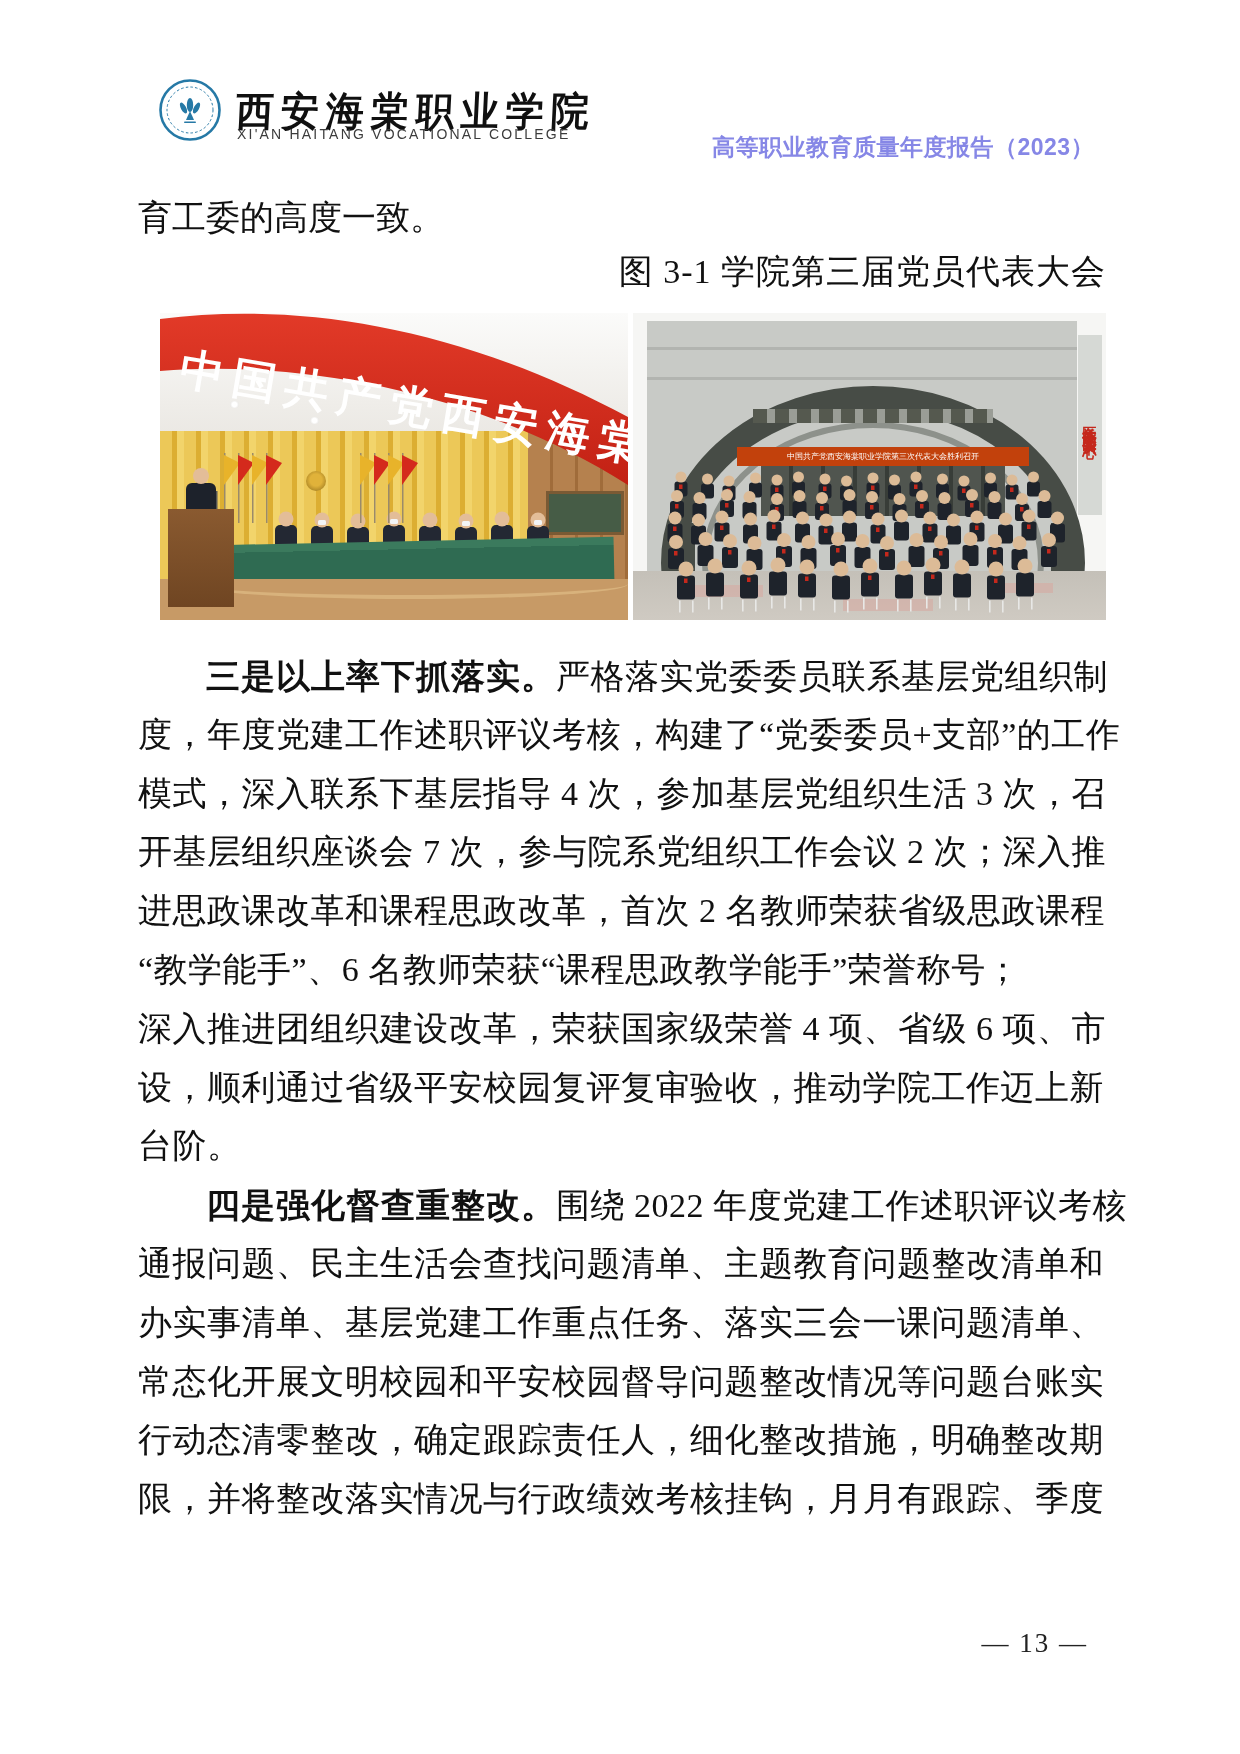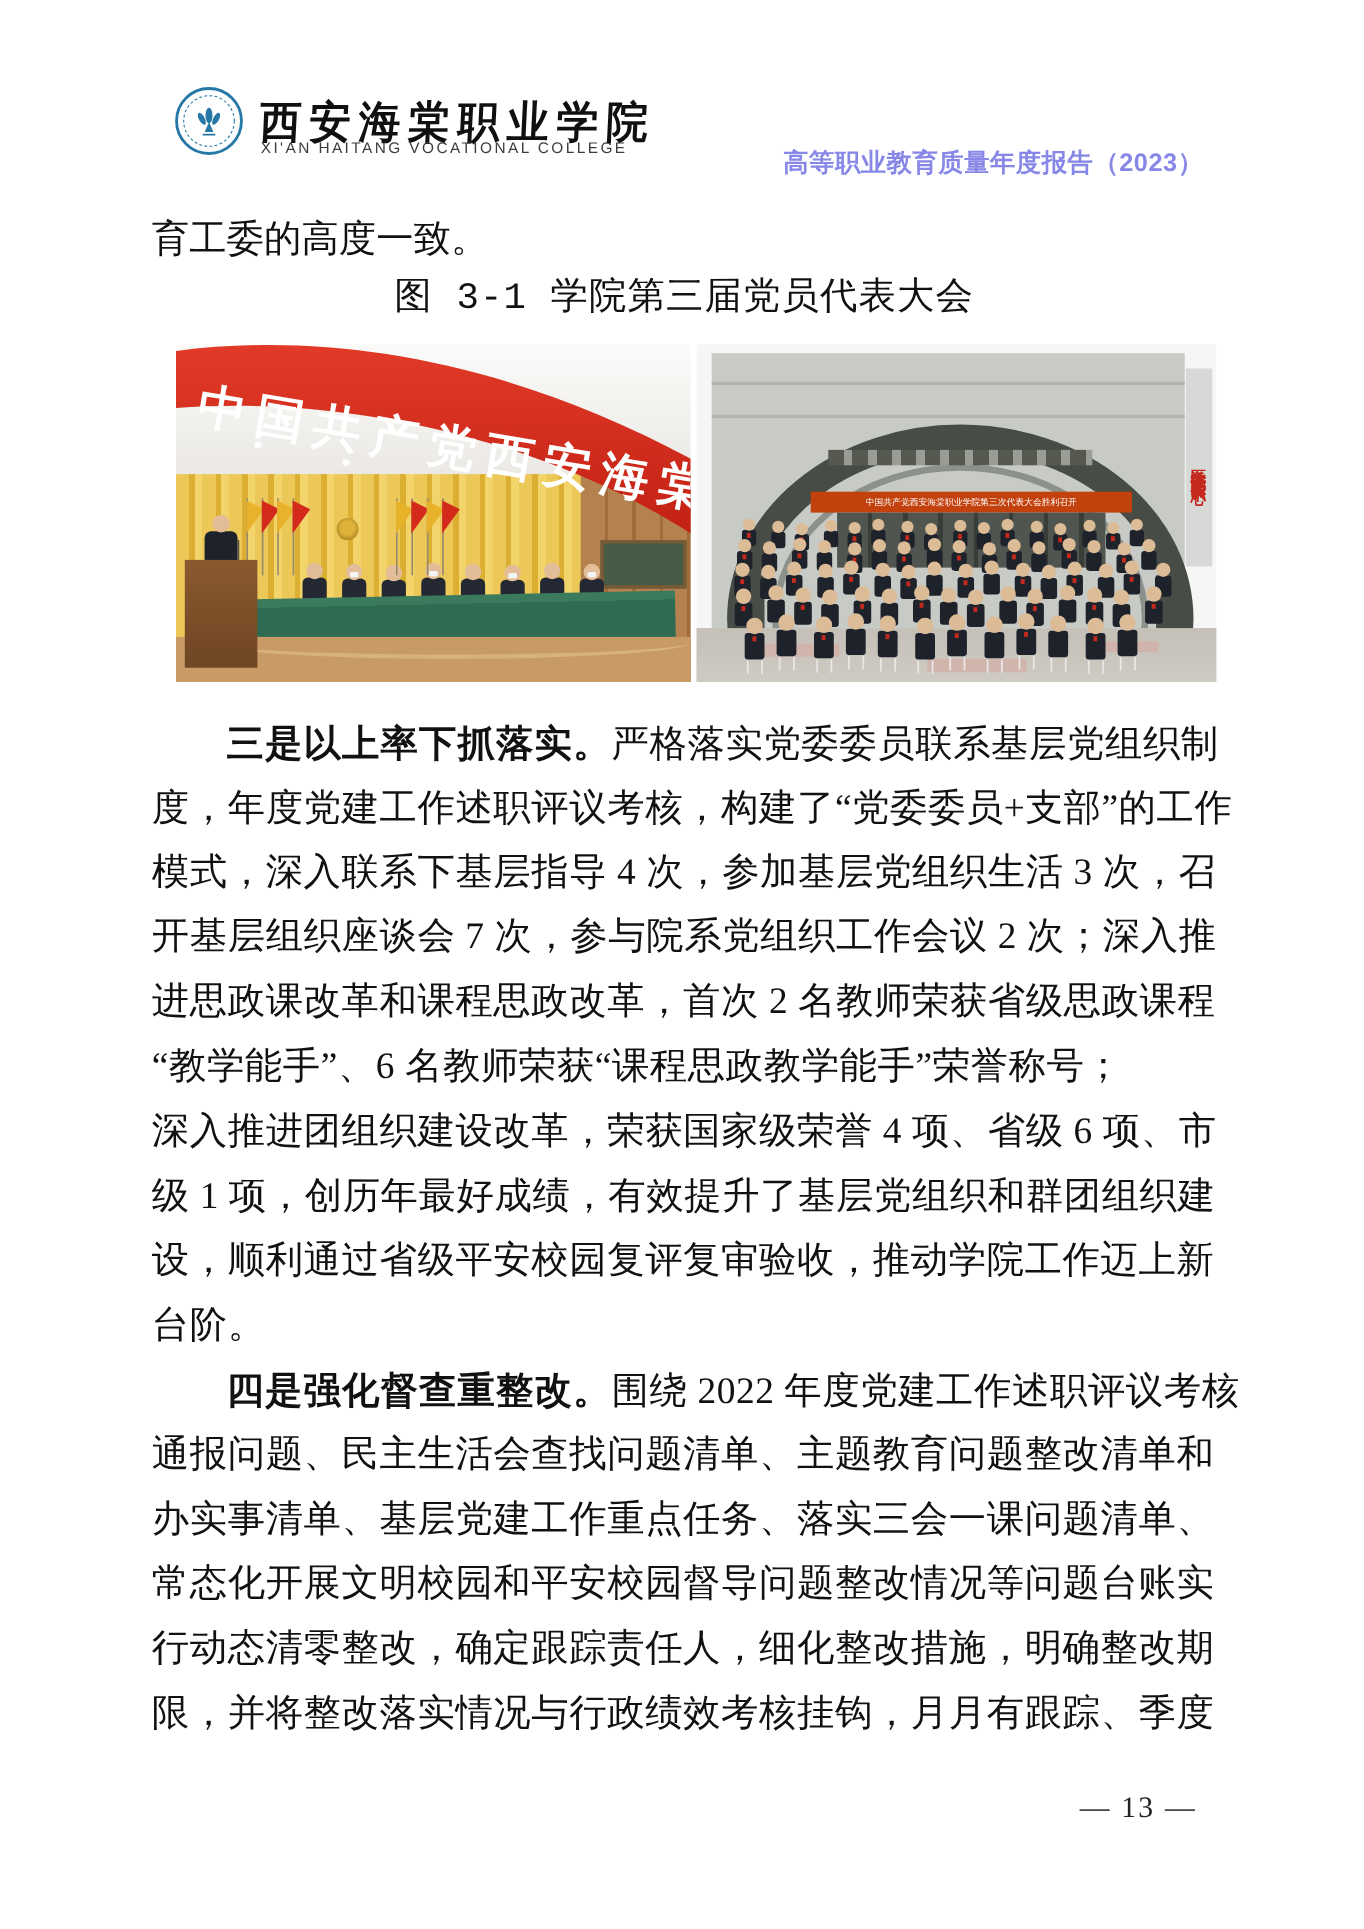--- a/index.html
+++ b/index.html
@@ -26,21 +26,21 @@
     font-size:23px;font-weight:700;color:#8687e6;
     font-family:"Liberation Sans", sans-serif;white-space:nowrap;letter-spacing:0.5px;margin-top:44px;
   }
   
   .intro-line{
     position:absolute;left:138px;top:196px;width:970px;
     font-size:34px;line-height:44px;white-space:nowrap;
   }
   .figure-caption{
     position:absolute;left:138px;top:250px;width:968px;
-    font-size:34px;line-height:44px;text-align:center;letter-spacing:1px;font-family:Liberation Mono, monospace;
+    font-size:34px;line-height:44px;text-align:right;letter-spacing:1px;
   }
   
   .photos{position:absolute;left:160px;top:313px;width:946px;height:307px;display:flex;}
   .photo{position:relative;height:307px;overflow:hidden;flex:none;}
   .photo-left{width:468px;margin-right:5px;}
   .photo-right{width:473px;}
   .abs{position:absolute;}
   
   .hall-ceiling{left:0;top:0;width:468px;height:150px;
     background:linear-gradient(180deg,#fbfbfa 0%,#efedе9 60%,#e7e4df 100%);
@@ -433,21 +433,20 @@
   </div>
 
   <main class="body-text" id="body-lines">
       <div class="body-line"><span class="indent"></span><span class="lead">三是以上率下抓落实。</span><span>严格落实党委委员联系基层党组织制</span></div>
       <div class="body-line"><span>度，年度党建工作述职评议考核，构建了“党委委员+支部”的工作</span></div>
       <div class="body-line"><span>模式，深入联系下基层指导 4 次，参加基层党组织生活 3 次，召</span></div>
       <div class="body-line"><span>开基层组织座谈会 7 次，参与院系党组织工作会议 2 次；深入推</span></div>
       <div class="body-line"><span>进思政课改革和课程思政改革，首次 2 名教师荣获省级思政课程</span></div>
       <div class="body-line"><span>“教学能手”、6 名教师荣获“课程思政教学能手”荣誉称号；</span></div>
       <div class="body-line"><span>深入推进团组织建设改革，荣获国家级荣誉 4 项、省级 6 项、市</span></div>
-      <div class="body-line"><span>级 1 项，创历年最好成绩，有效提升了基层党组织和群团组织建</span></div>
       <div class="body-line"><span>设，顺利通过省级平安校园复评复审验收，推动学院工作迈上新</span></div>
       <div class="body-line"><span>台阶。</span></div>
       <div class="body-line"><span class="indent"></span><span class="lead">四是强化督查重整改。</span><span>围绕 2022 年度党建工作述职评议考核</span></div>
       <div class="body-line"><span>通报问题、民主生活会查找问题清单、主题教育问题整改清单和</span></div>
       <div class="body-line"><span>办实事清单、基层党建工作重点任务、落实三会一课问题清单、</span></div>
       <div class="body-line"><span>常态化开展文明校园和平安校园督导问题整改情况等问题台账实</span></div>
       <div class="body-line"><span>行动态清零整改，确定跟踪责任人，细化整改措施，明确整改期</span></div>
       <div class="body-line"><span>限，并将整改落实情况与行政绩效考核挂钩，月月有跟踪、季度</span></div>
     </main>
 

